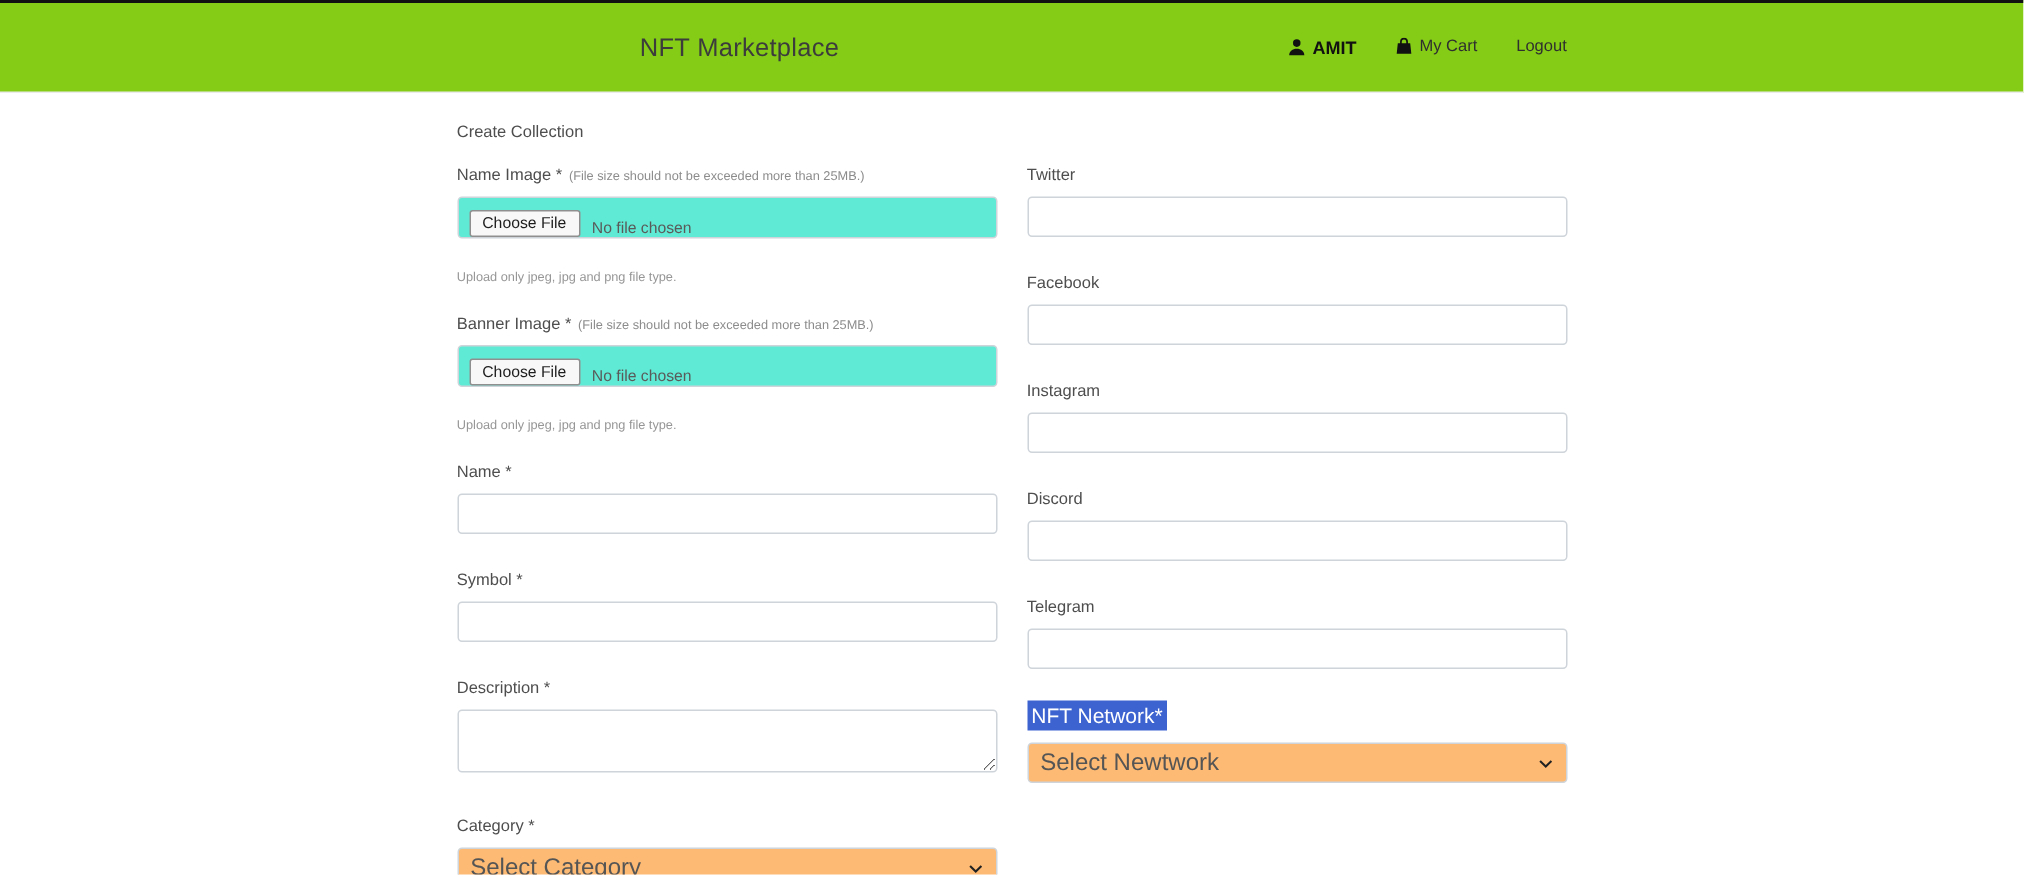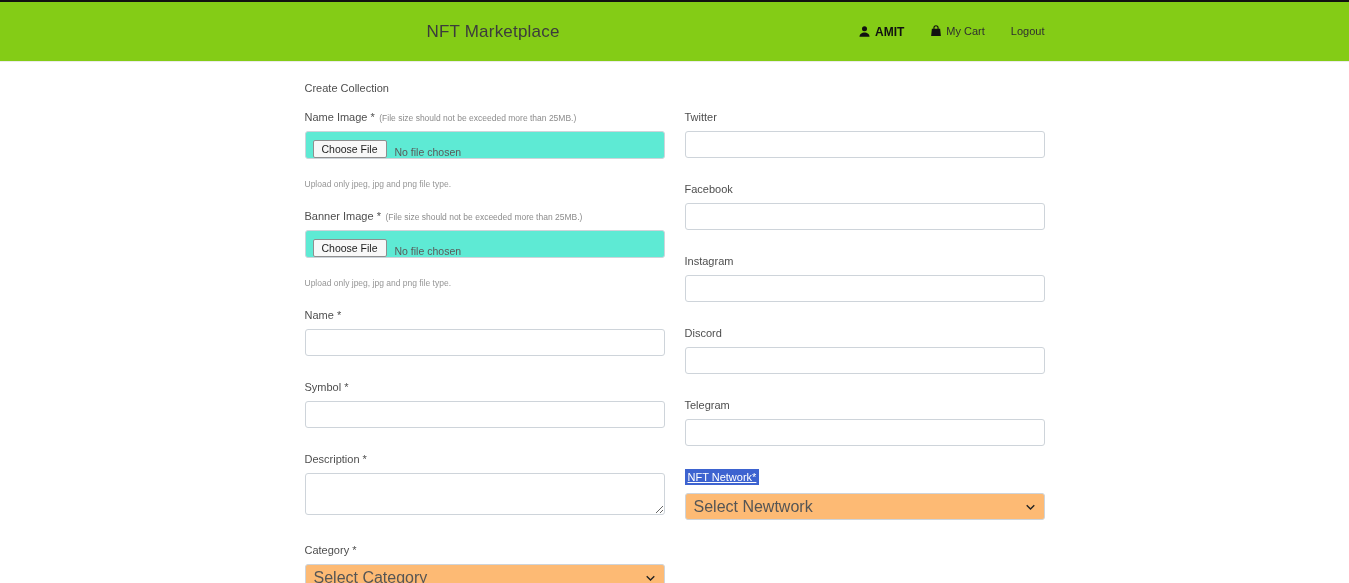--- a/index.html
+++ b/index.html
@@ -149,25 +149,24 @@
   .select-chevron {
     position:absolute;
     right:9px;
     top:50%;
     transform:translateY(-50%);
     pointer-events:none;
     display:flex;
   }
   .network-label {
     display:inline-block;
-    font-size:11px;
+    font-size:14px;
     color:#ffffff;
     background:#3d63d0;
     padding:2px 3px;
-    text-decoration:underline;
   }
   .network-group .label-row { margin-bottom:8px; }
 </style>
 </head>
 <body>
 
 <div class="header">
   <div class="header-inner">
     <div class="brand">NFT Marketplace</div>
     <div class="nav">

